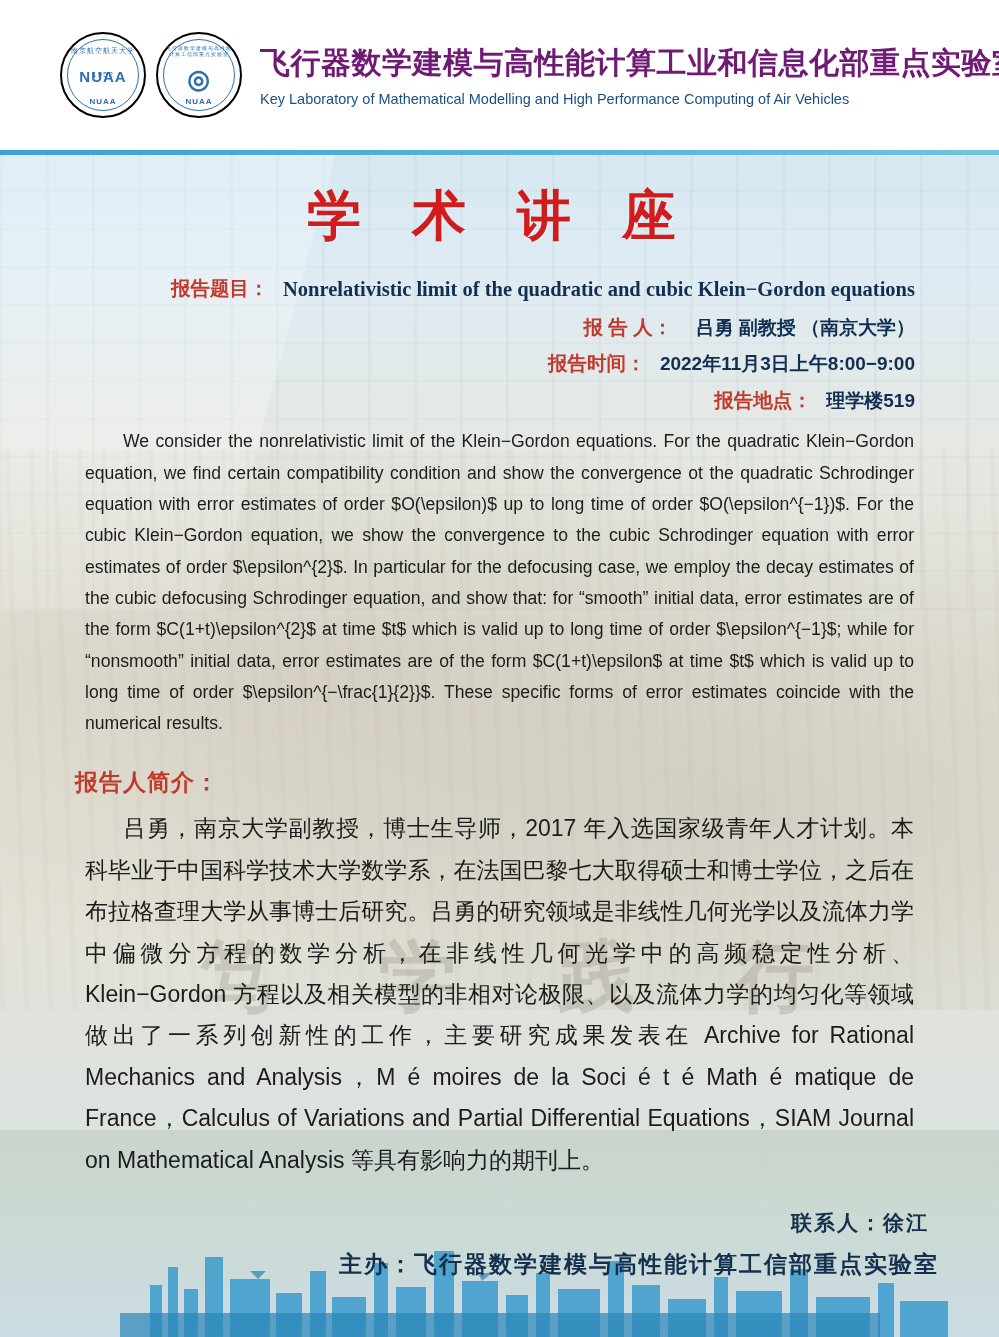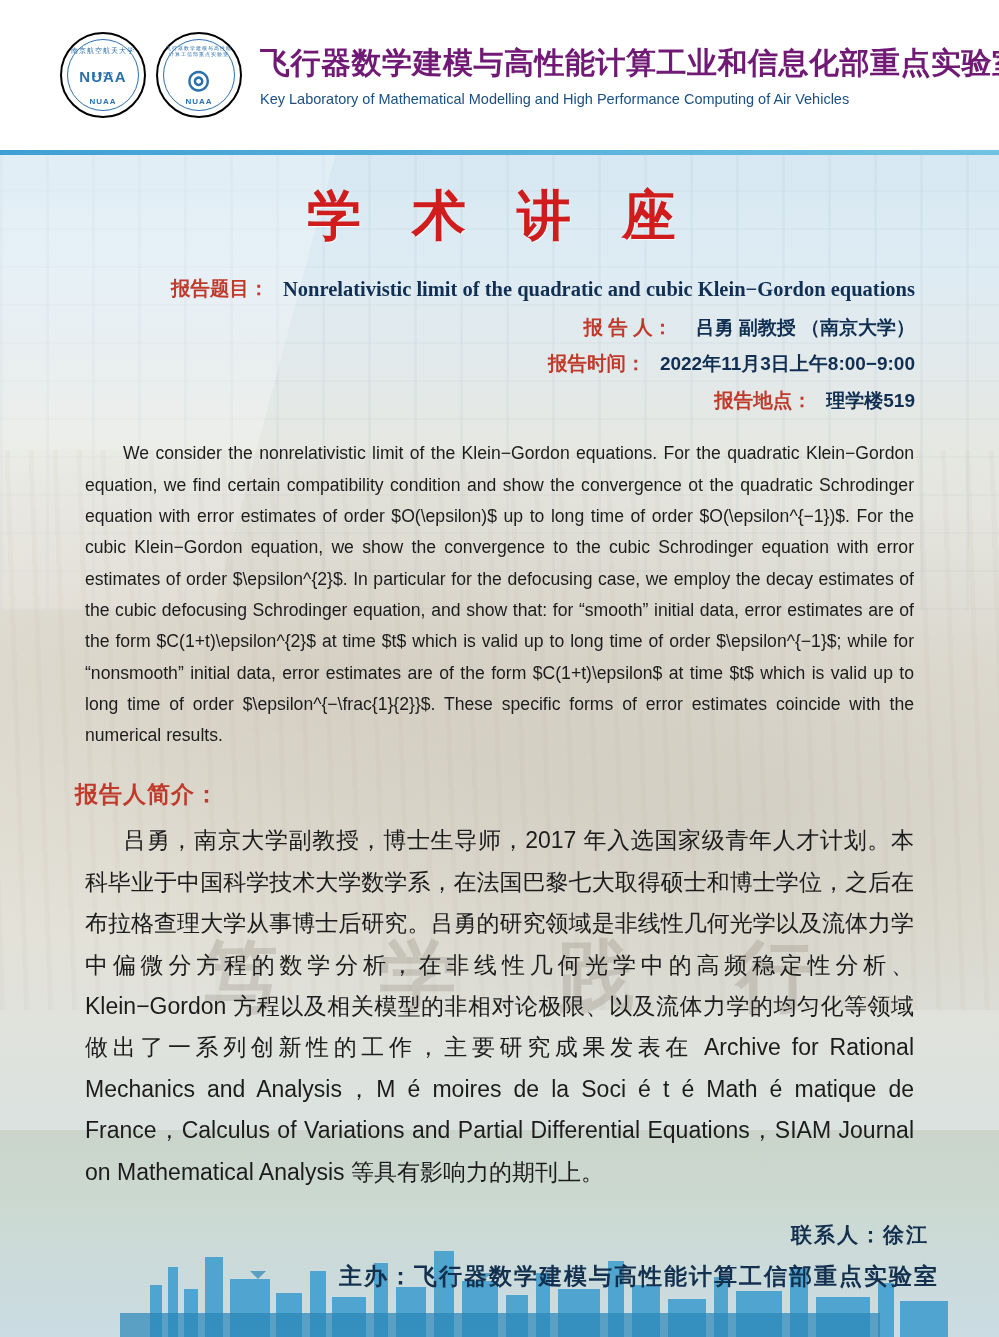--- a/index.html
+++ b/index.html
@@ -218,21 +218,21 @@
 
   .section-head {
     margin: 28px 0 0 75px;
     color: #c0392b;
     font-weight: bold;
     font-size: 23px;
     letter-spacing: 1px;
   }
 
   .abstract {
-    margin: 24px 85px 0 85px;
+    margin: 12px 85px 0 85px;
     font-size: 17.6px;
     line-height: 1.78;
     color: #1c1c1c;
     text-align: justify;
     text-justify: inter-word;
     text-indent: 38px;
   }
 
   .bio {
     margin: 10px 85px 13px 85px;

